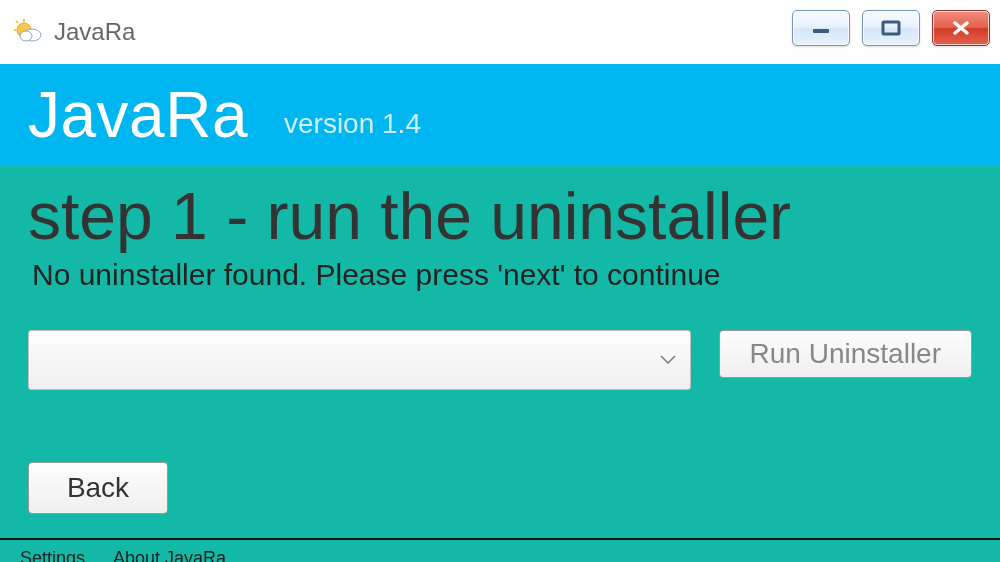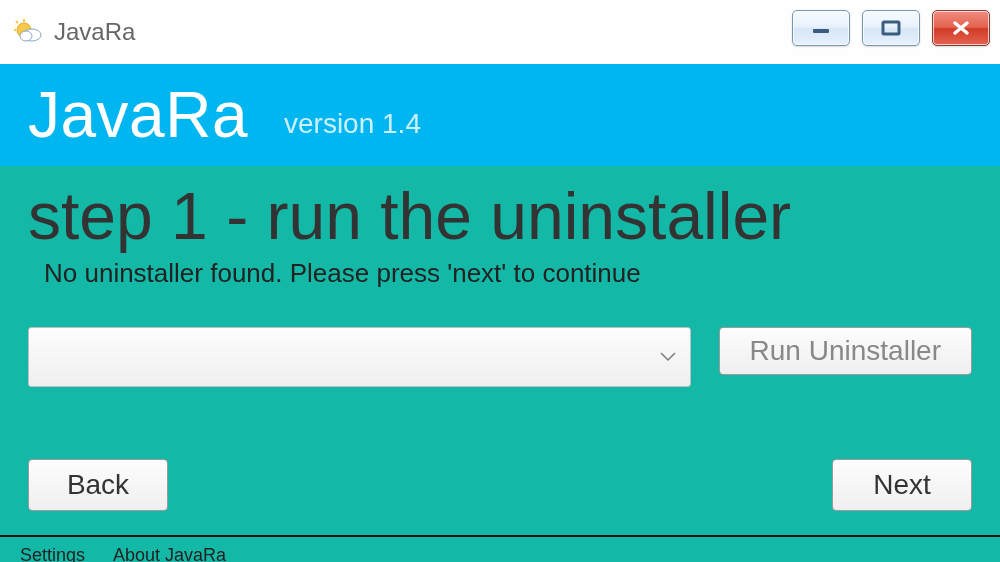--- a/index.html
+++ b/index.html
@@ -82,23 +82,23 @@
   .content {
     padding: 6px 28px 12px 28px;
   }
   .step-title {
     font-size: 66px;
     font-weight: 300;
     color: #333;
     margin: 6px 0 4px 0;
   }
   .message {
-    font-size: 26px;
+    font-size: 30px;
     color: #222;
-    margin: 0 0 38px 16px;
+    margin: 0 0 38px 4px;
   }
   .row {
     display: flex;
     gap: 28px;
     align-items: stretch;
   }
   .dropdown {
     flex: 1;
     height: 60px;
     border: 1px solid #bfbfbf;
@@ -209,23 +209,20 @@
       </div>
       <div class="btn disabled">
         <span>Run Uninstaller</span>
       </div>
     </div>
 
     <div class="nav-row">
       <div class="btn">
         <span>Back</span>
       </div>
-      <div class="btn">
-        <span>Next</span>
-      </div>
     </div>
   </div>
 
   <div class="bottom-bar">
     <span class="link">Settings</span>
     <span class="link">About JavaRa</span>
   </div>
 
 </div>
 

